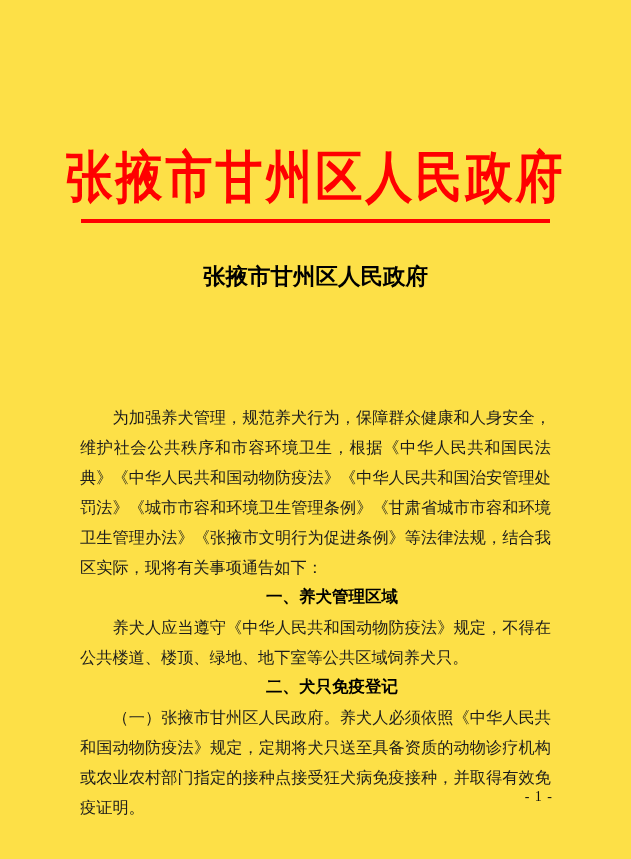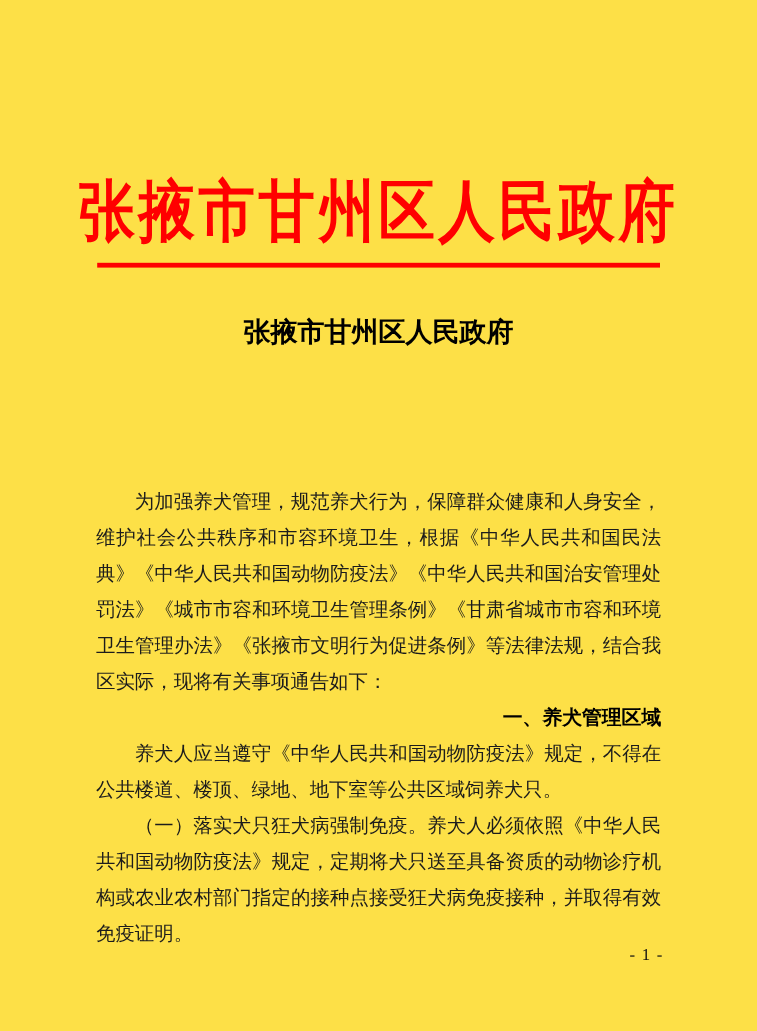--- a/index.html
+++ b/index.html
@@ -64,22 +64,22 @@
     margin-top: 44px;
   }
   .doc-body p {
     margin: 0;
     padding: 0;
     text-indent: 2em;
   }
   .doc-body p.section-heading {
     font-weight: bold;
     color: #000000;
-    text-align: right;
-    font-family: Liberation Sans, sans-serif;
+    text-align: center;
+    font-family: Liberation Mono, monospace;
     font-size: 16.5px;
   }
   .page-number {
     position: absolute;
     top: 789px;
     left: 0;
     width: 553px;
     text-align: right;
     color: #111111;
     font-size: 14px;
@@ -97,18 +97,19 @@
   <div class="red-line"></div>
 
   <div class="doc-title">
     <div>张掖市甘州区人民政府</div>
   </div>
 
   <div class="doc-body">
     <p>为加强养犬管理，规范养犬行为，保障群众健康和人身安全，维护社会公共秩序和市容环境卫生，根据《中华人民共和国民法典》《中华人民共和国动物防疫法》《中华人民共和国治安管理处罚法》《城市市容和环境卫生管理条例》《甘肃省城市市容和环境卫生管理办法》《张掖市文明行为促进条例》等法律法规，结合我区实际，现将有关事项通告如下：</p>
     <p class="section-heading">一、养犬管理区域</p>
     <p>养犬人应当遵守《中华人民共和国动物防疫法》规定，不得在公共楼道、楼顶、绿地、地下室等公共区域饲养犬只。</p>
-    <p>（一）落实犬只狂犬病强制免疫。养犬人必须依照《中华人民共和国动物防疫法》规定，定期将犬只送至具备资质的动物诊疗机构或农业农村部门指定的接种点接受狂犬病免疫接种，并取得有效免疫证明。</p>
+    <p class="section-heading">二、犬只免疫登记</p>
+    <p>（一）张掖市甘州区人民政府。养犬人必须依照《中华人民共和国动物防疫法》规定，定期将犬只送至具备资质的动物诊疗机构或农业农村部门指定的接种点接受狂犬病免疫接种，并取得有效免疫证明。</p>
   </div>
 
   <div class="page-number">- 1 -</div>
 
 </div>
 
 </body></html>

